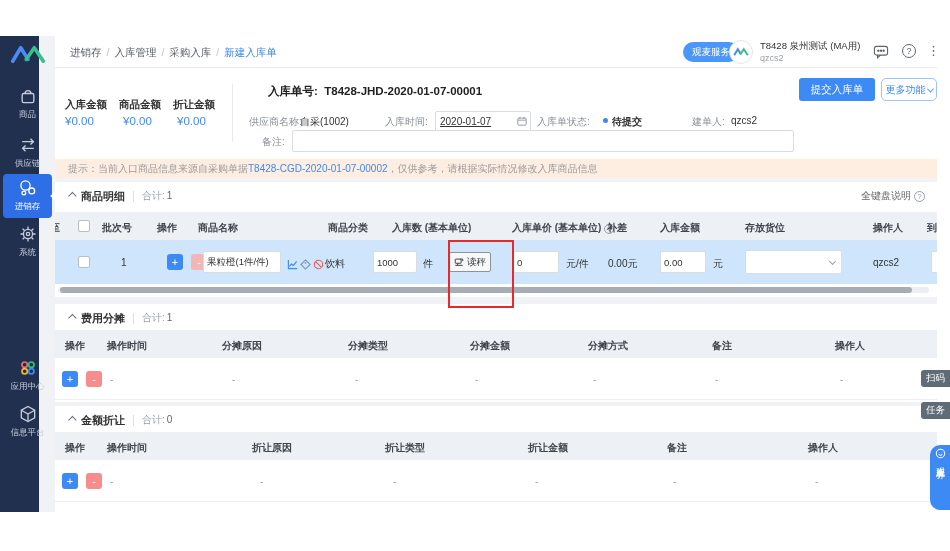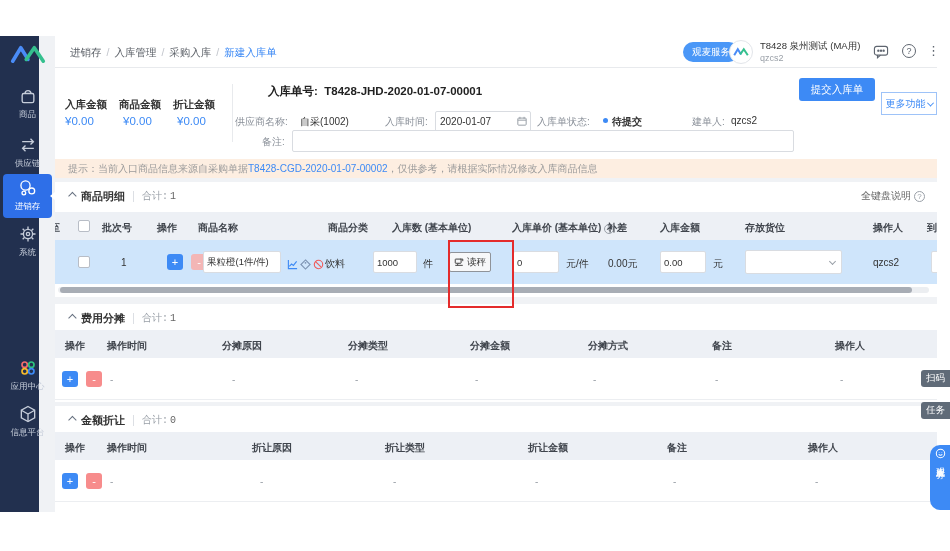--- a/index.html
+++ b/index.html
@@ -40,40 +40,40 @@
 
   
   .card { top:0; height:91px; }
   .m-label { position:absolute; top:30px; font-size:10.5px; font-weight:bold; color:#333; }
   .m-value { position:absolute; top:47px; font-size:11.5px; color:#3d8af5; }
   .vdiv { position:absolute; left:177px; top:16px; width:1px; height:58px; background:#e8eaed; }
   .order-line { position:absolute; left:213px; top:16px; font-size:11.5px; font-weight:bold; color:#222; }
   .f-label { position:absolute; top:47px; font-size:10px; color:#8a9099; white-space:nowrap; }
   .f-value { position:absolute; top:47px; font-size:10px; color:#333; white-space:nowrap; }
   .inp { border:1px solid #d9dce1; border-radius:2px; background:#fff; font-size:10px; color:#333;
-    font-family:inherit; padding:0 4px; outline:none; }
+    font-family:inherit; padding:0 4px; outline:none;text-decoration:underline; }
   .date-wrap { position:absolute; left:380px; top:43px; width:96px; height:21px; }
   .date-wrap input { width:100%; height:100%; padding-right:16px; }
   .date-wrap svg { position:absolute; right:4px; top:5px; }
   .status-dot { position:absolute; left:548px; top:50px; width:5px; height:5px; border-radius:50%; background:#3d8af5; }
   .remark-input { position:absolute; left:237px; top:62px; width:502px; height:22px; }
   .btn-primary { position:absolute; left:744px; top:10px; width:76px; height:23px; background:#3d8af5; color:#fff;
     border:none; border-radius:3px; font-size:10.5px; cursor:pointer; }
-  .btn-more { position:absolute; left:826px; top:24px; width:56px; height:23px; background:#fff; color:#3d8af5;
-    border:1px solid #9ec3f8; border-radius:0; font-size:10px; cursor:pointer; }
+  .btn-more { position:absolute; left:826px; top:10px; width:56px; height:23px; background:#fff; color:#3d8af5;
+    border:1px solid #9ec3f8; border-radius:5px; font-size:10px; cursor:pointer; }
   .chev-down { display:inline-block; width:5px; height:5px; border-right:1px solid #3d8af5;
     border-bottom:1px solid #3d8af5; transform:rotate(45deg) translate(-1px,-1px); margin-left:2px; }
 
   
   .notice { position:absolute; left:0; right:0; top:91px; height:19px; background:#fdeee1;
     font-size:10px; color:#9b9b9b; line-height:19px; padding-left:13px; white-space:nowrap; }
   .notice a { color:#3d8af5; text-decoration:none; }
 
   
-  .sec-title { position:absolute; left:13px; top:5px; height:18px; display:flex; align-items:center; font-size:11px;font-family:Liberation Mono, monospace; }
+  .sec-title { position:absolute; left:13px; top:5px; height:18px; display:flex; align-items:center; font-size:11px; }
   .chev-up { width:6px; height:6px; border-top:1.2px solid #66707f; border-right:1.2px solid #66707f;
     transform:rotate(-45deg) translate(1px,1px); margin-right:7px; cursor:pointer; }
   .sec-name { font-weight:bold; color:#333; }
   .sec-split { width:1px; height:11px; background:#dcdfe4; margin:0 8px; }
   .sec-total { font-size:10px; color:#9aa0a8; }
   .sec-total b { color:#666; font-weight:normal; margin-left:2px; }
   .thead { position:absolute; left:0; right:0; height:28px; background:#edf0f5; }
   .th { position:absolute; top:9px; font-size:10px; font-weight:bold; color:#40454d; white-space:nowrap; }
   .trow { position:absolute; left:0; right:0; }
   .td { position:absolute; font-size:10px; color:#333; white-space:nowrap; }
@@ -210,21 +210,21 @@
       <span class="m-label" style="left:64px">商品金额</span>
       <span class="m-value" style="left:68px">¥0.00</span>
       <span class="m-label" style="left:118px">折让金额</span>
       <span class="m-value" style="left:122px">¥0.00</span>
       <span class="vdiv"></span>
 
       <div class="order-line">
         <span>入库单号:</span>&nbsp;&nbsp;<span>T8428-JHD-2020-01-07-00001</span>
       </div>
 
-      <span class="f-label" style="left:180px">供应商名称:</span>
+      <span class="f-label" style="left:194px">供应商名称:</span>
       <span class="f-value" style="left:245px">自采(1002)</span>
       <span class="f-label" style="left:330px">入库时间:</span>
       <div class="date-wrap">
         <input class="inp" value="2020-01-07" style="">
         <svg width="10" height="10" viewBox="0 0 12 12" fill="none" stroke="#9aa0a8" stroke-width="1.2">
             <rect x="1" y="2.5" width="10" height="8.5" rx="1"></rect>
             <path d="M1 5 H11 M3.5 1 V3.5 M8.5 1 V3.5"></path>
           </svg>
       </div>
       <span class="f-label" style="left:482px">入库单状态:</span>

